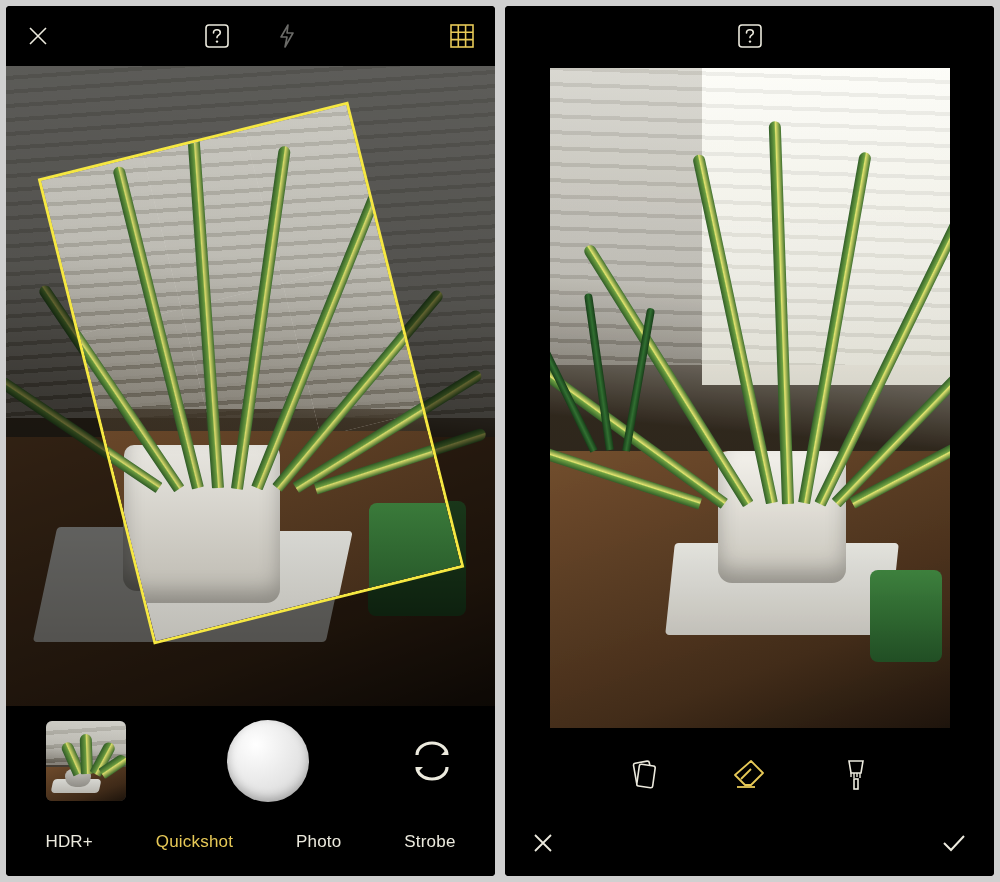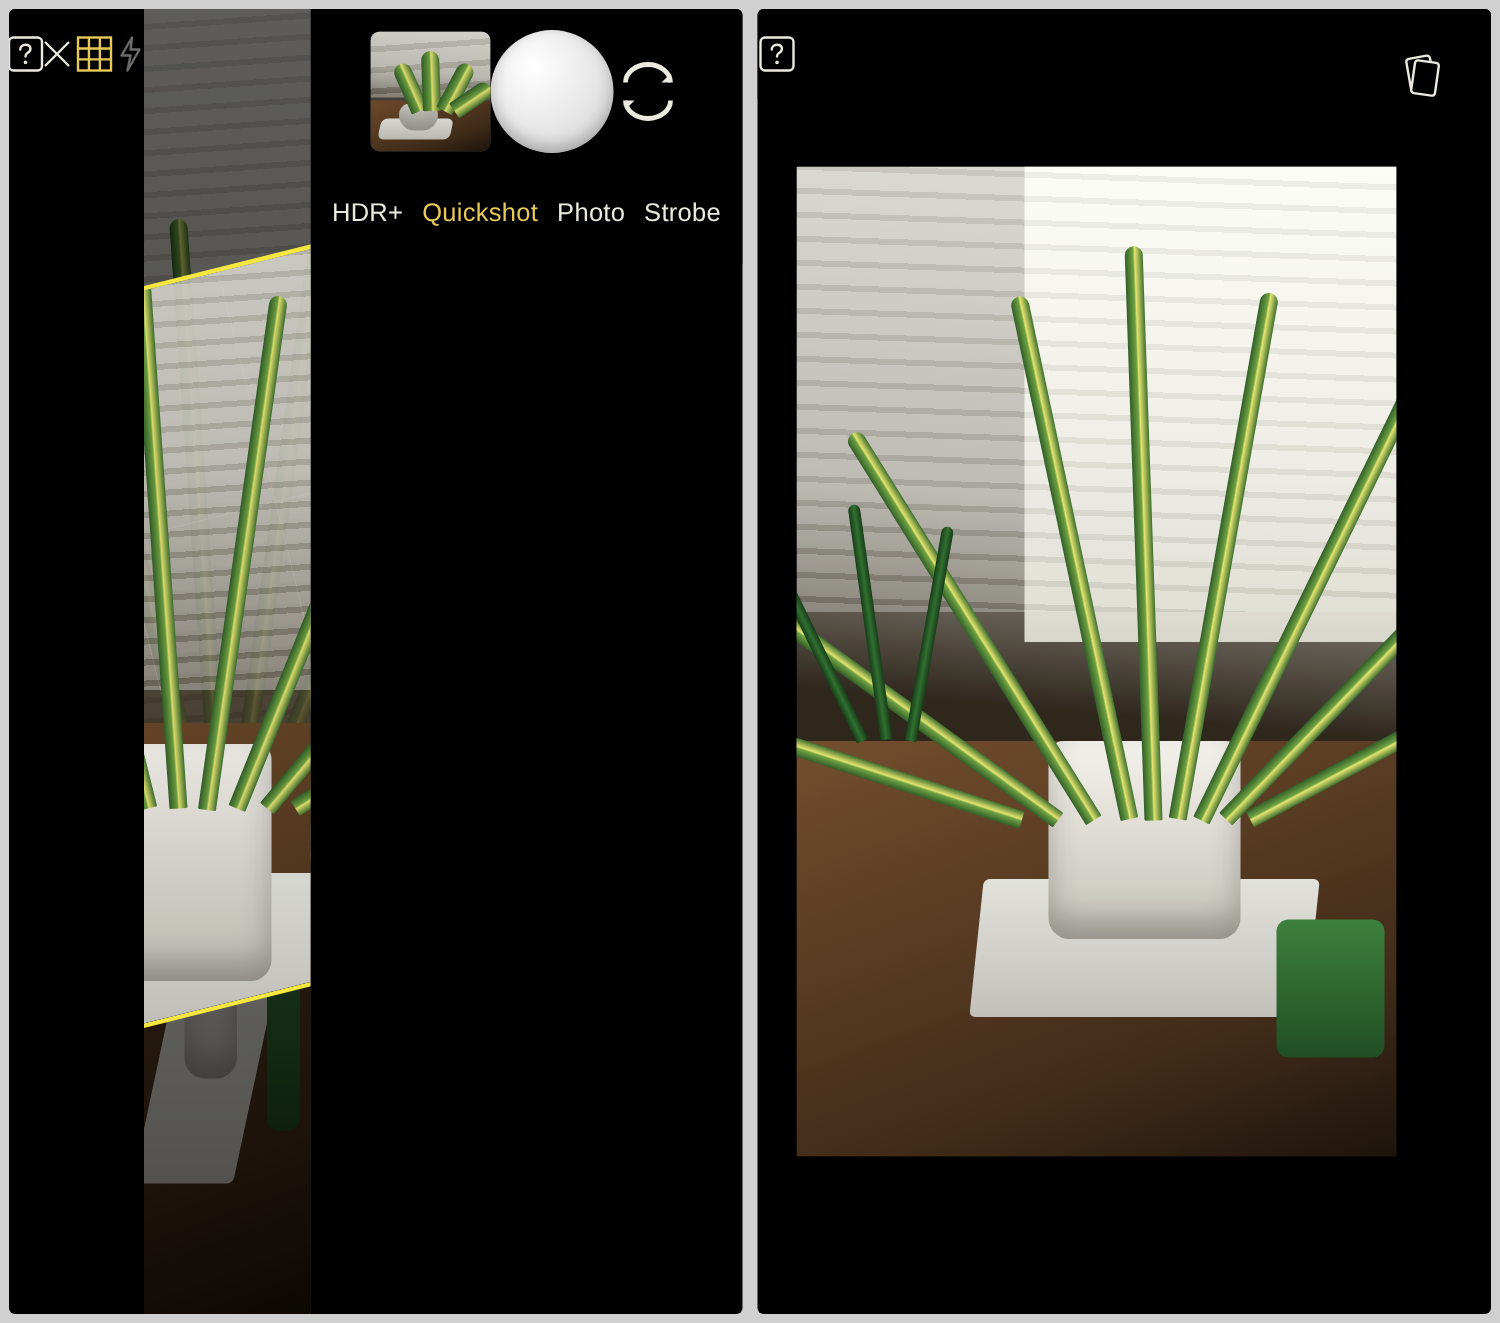--- a/index.html
+++ b/index.html
@@ -17,21 +17,21 @@
     width: 1000px;
     height: 882px;
   }
   .phone {
     position: relative;
     flex: 1;
     background: #000;
     border-radius: 4px;
     overflow: hidden;
     display: flex;
-    flex-direction: row;
+    flex-direction: column;
   }
 
   
   .topbar {
     height: 60px;
     display: flex;
     align-items: center;
     justify-content: space-between;
     padding: 0 20px;
     background: #000;

